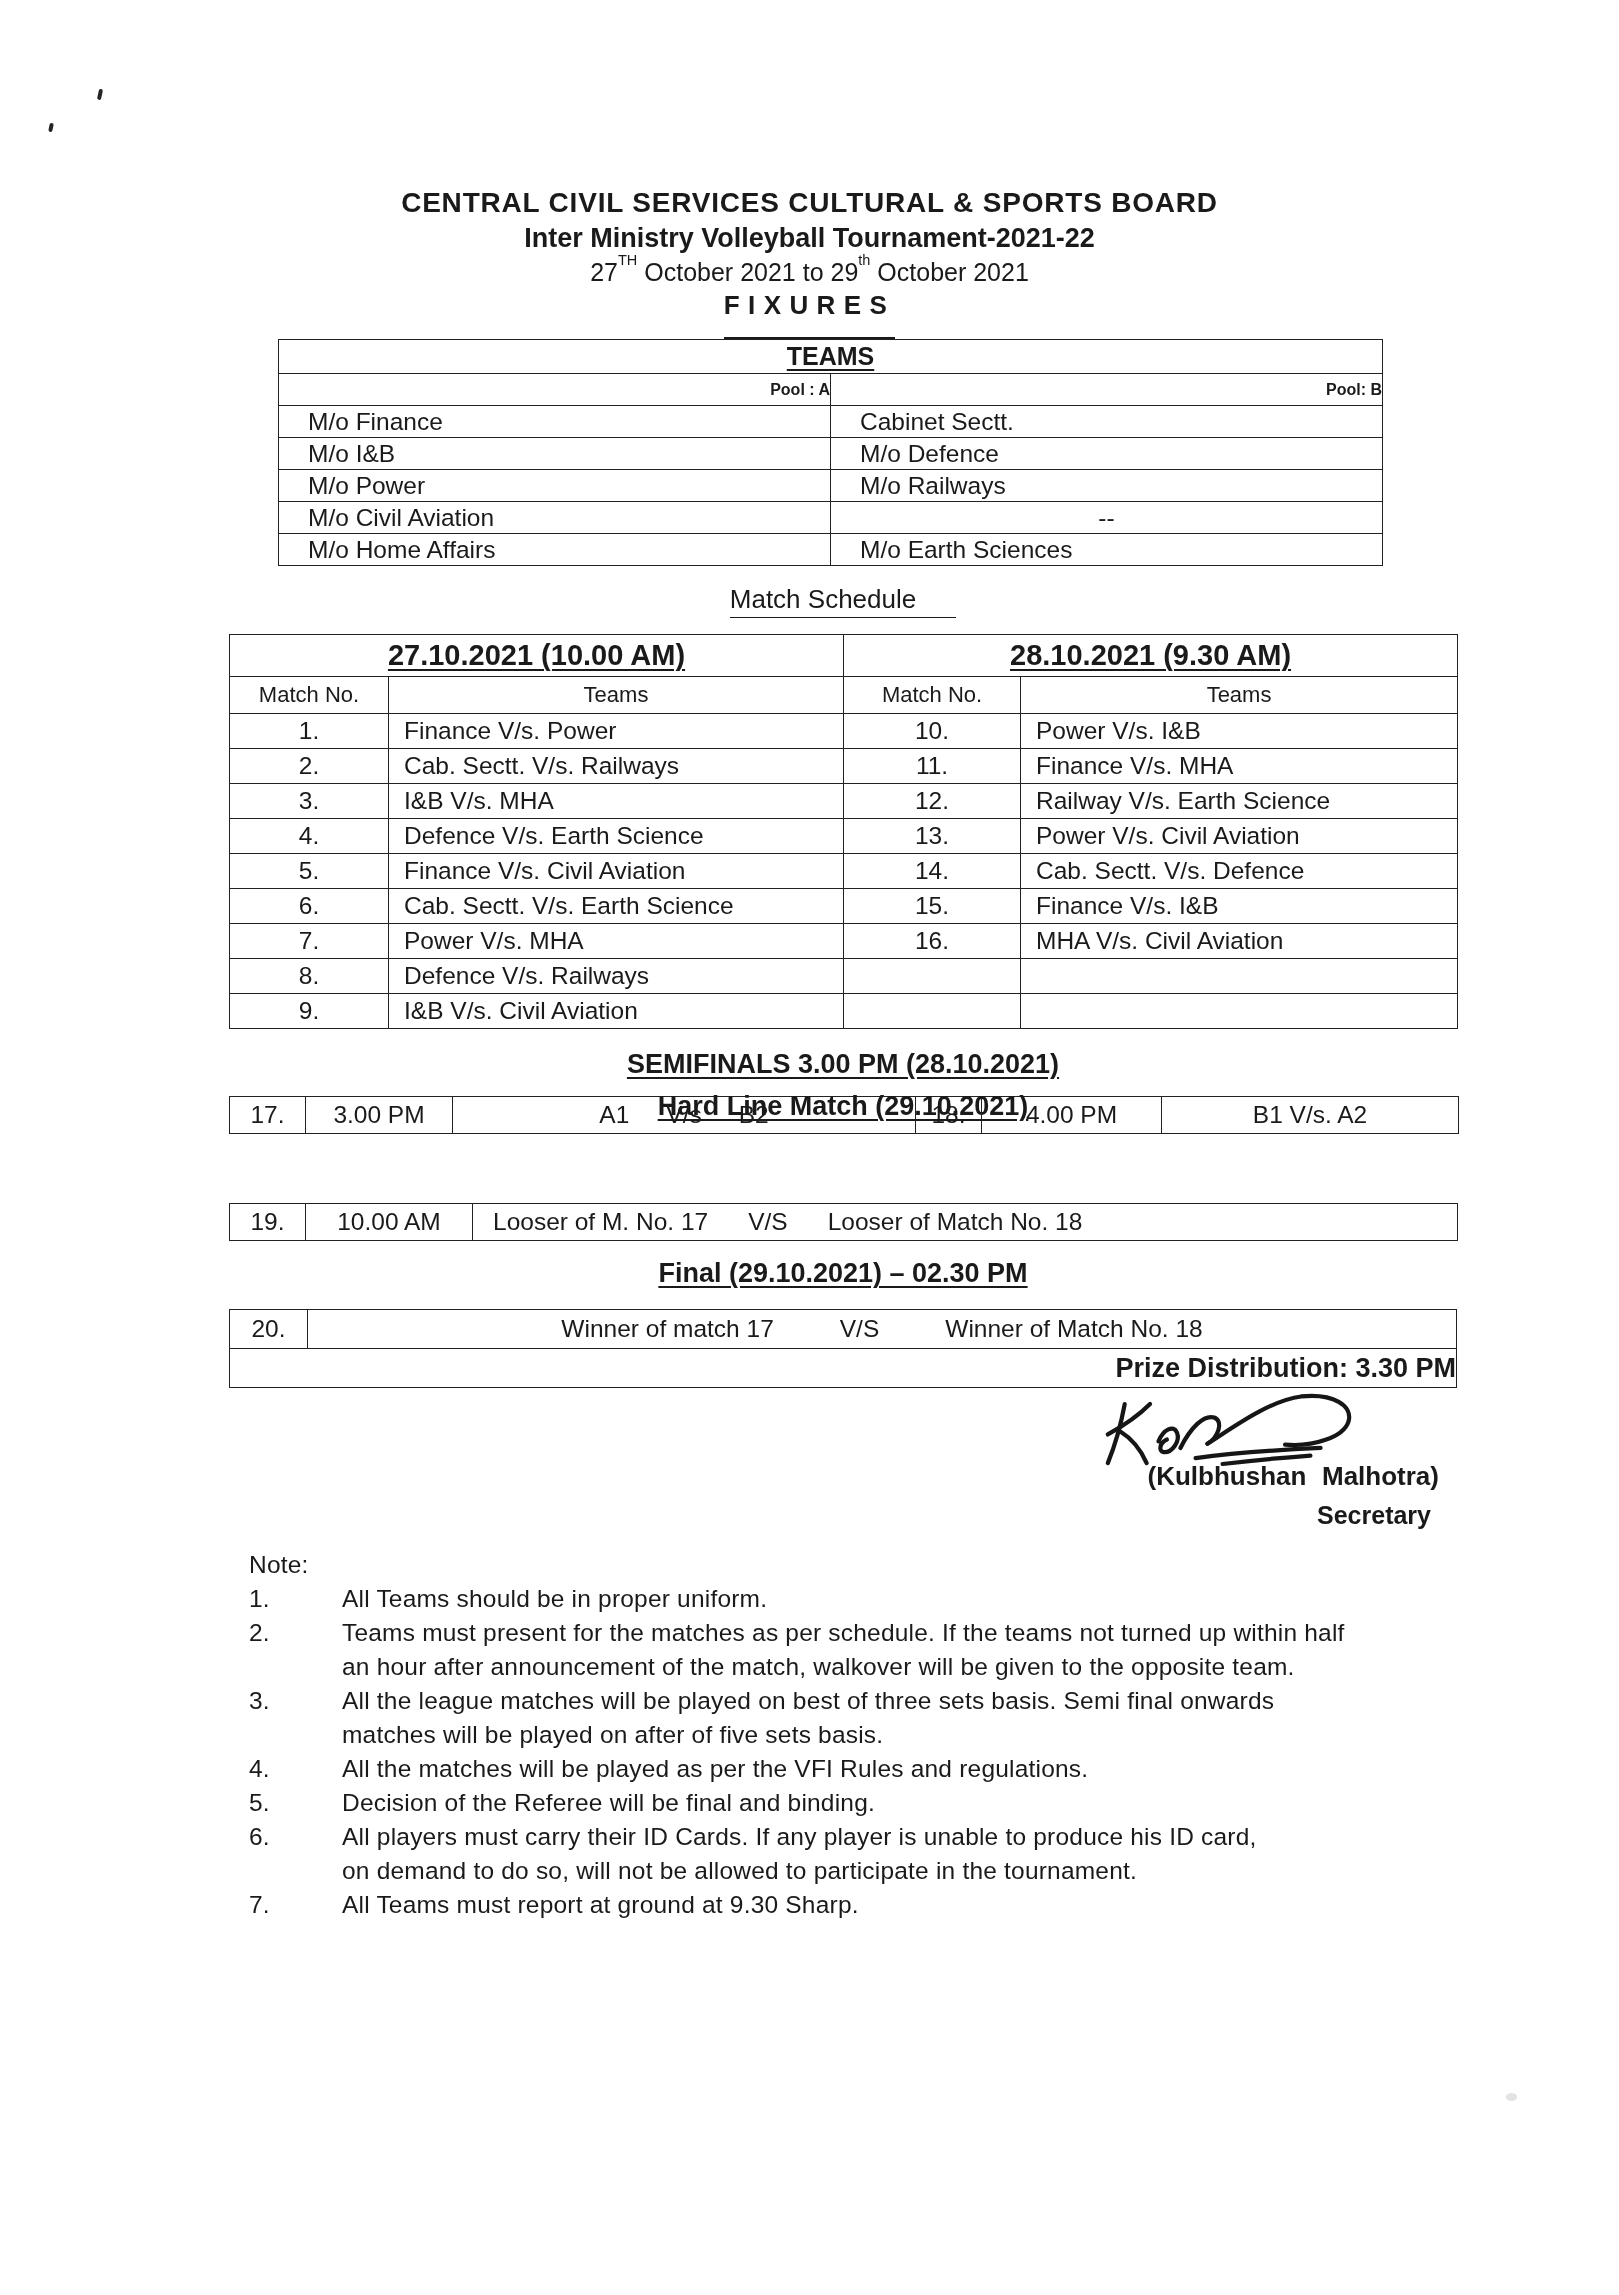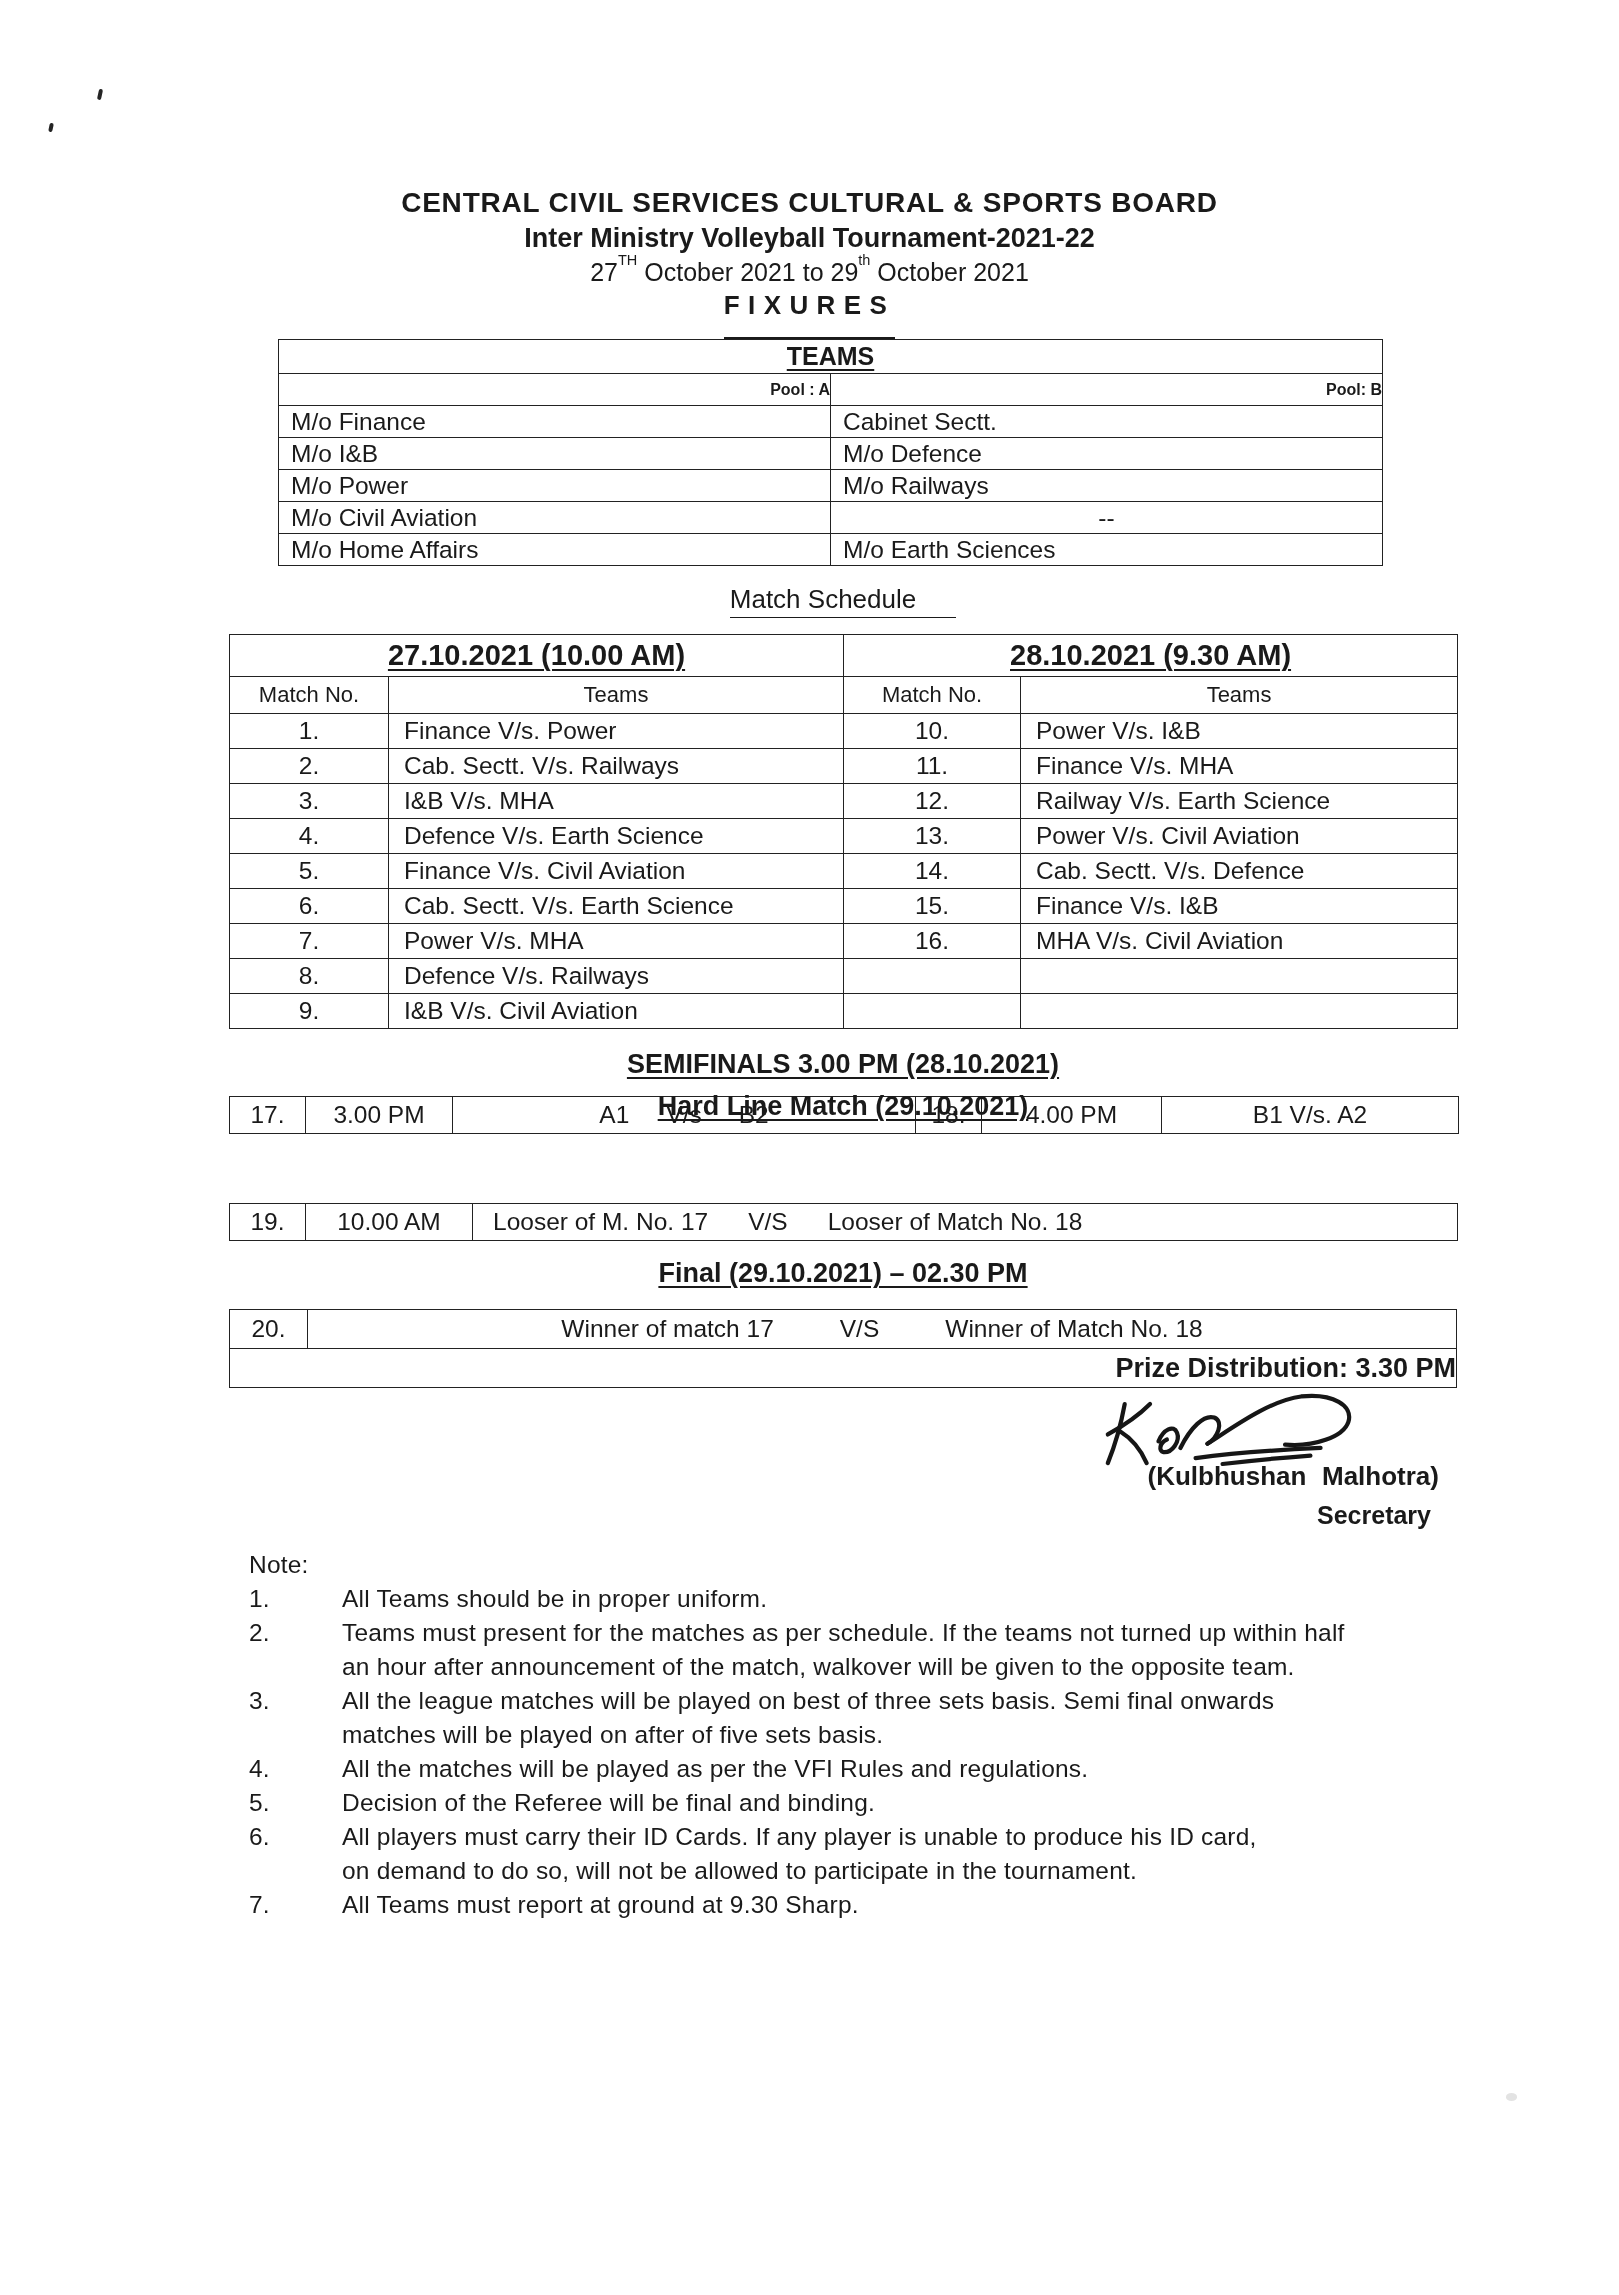--- a/index.html
+++ b/index.html
@@ -20,21 +20,21 @@
   .hdr1{top:187px;font-size:28px;font-weight:bold;letter-spacing:0.8px;}
   .hdr2{top:223px;font-size:27px;font-weight:bold;}
   .hdrdate{top:258px;font-size:25px;}
   .fixures{top:290px;font-size:26px;font-weight:bold;}
   .fixures span{letter-spacing:8.4px;border-bottom:2.5px solid #1a1a1a;padding-bottom:17px;}
 
   
   table{border-collapse:collapse;table-layout:fixed;}
   td{border:1.7px solid #222222;padding:0;font-size:24.5px;overflow:hidden;white-space:nowrap;}
   td.num{text-align:center;}
-  td.lpad{padding-left:12px;}
+  td.lpad{padding-left:29px;}
 
   
   .teams-table{top:339px;left:278px;width:1105px;}
   .teams-table tr{height:32px;}
   .teams-table tr.first{height:34px;}
   .teams-title{text-align:center;font-weight:bold;font-size:25px;}
   .pool{text-align:right;font-weight:bold;font-size:16px;}
   .dashcell{text-align:center;}
 
   

